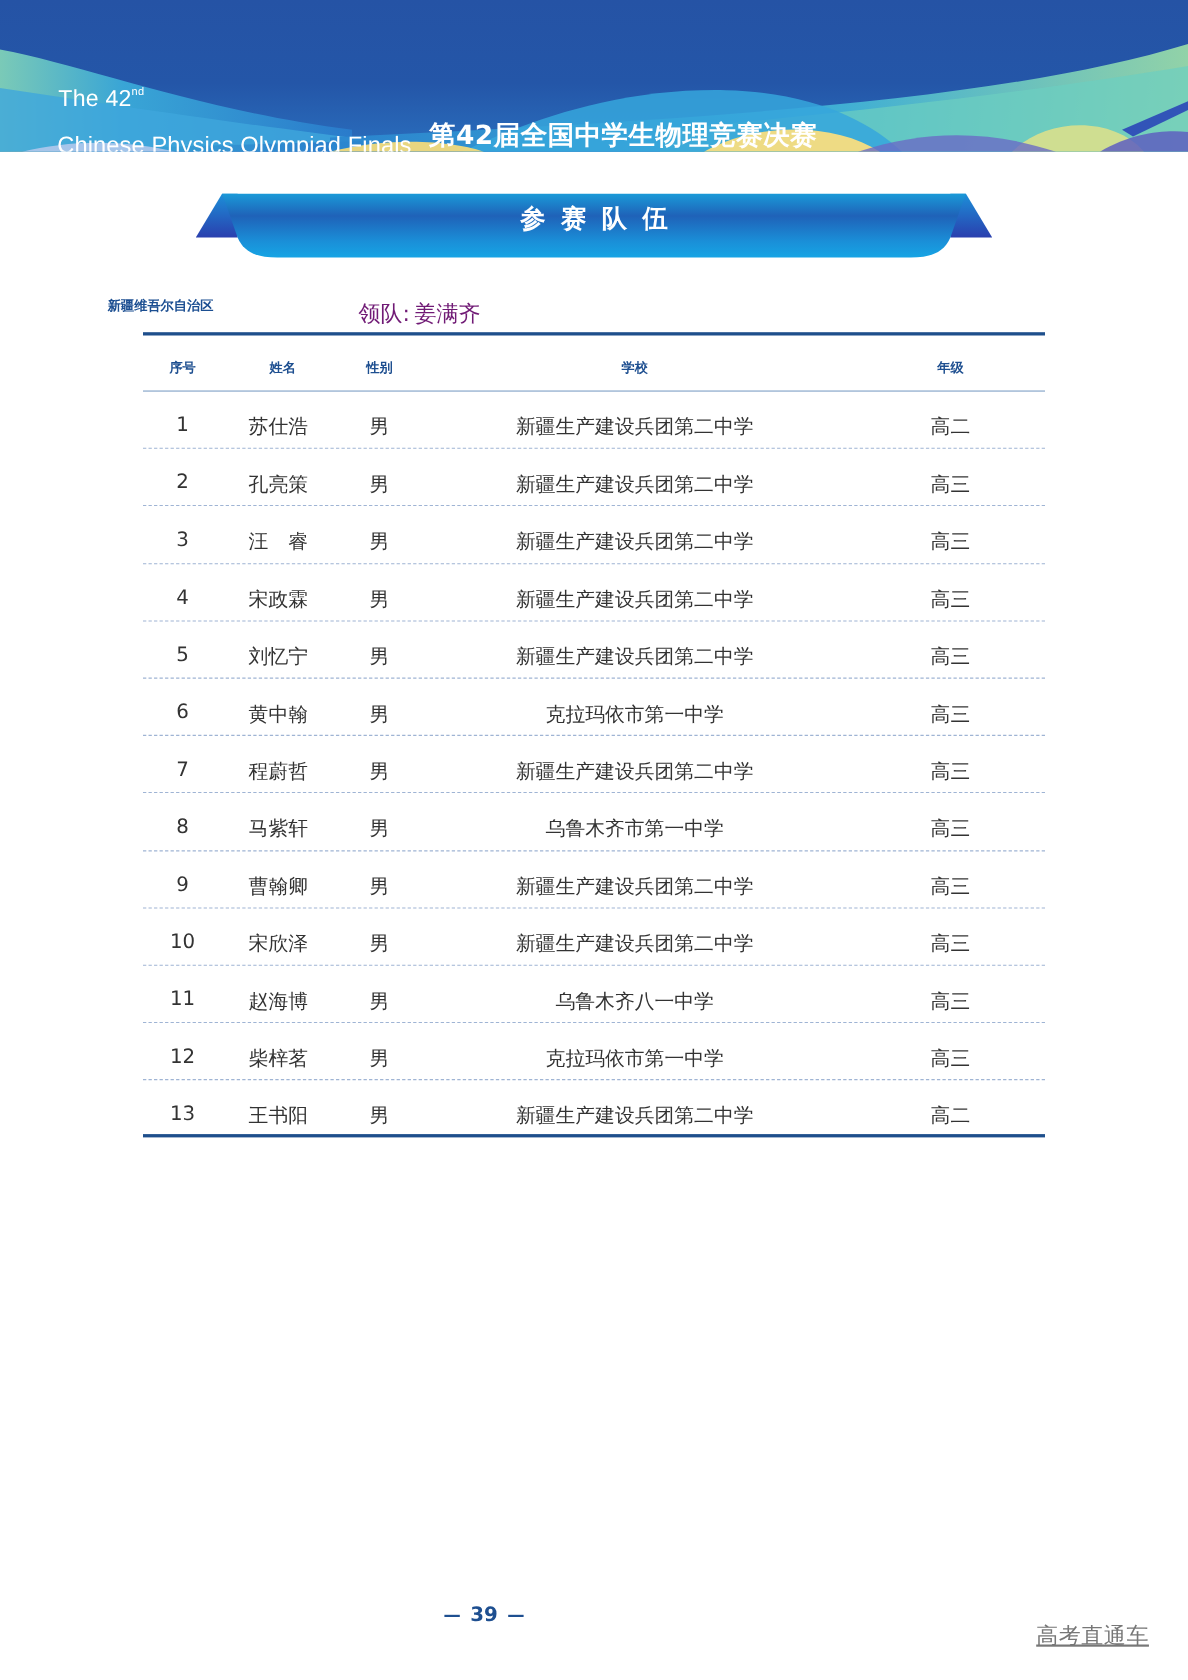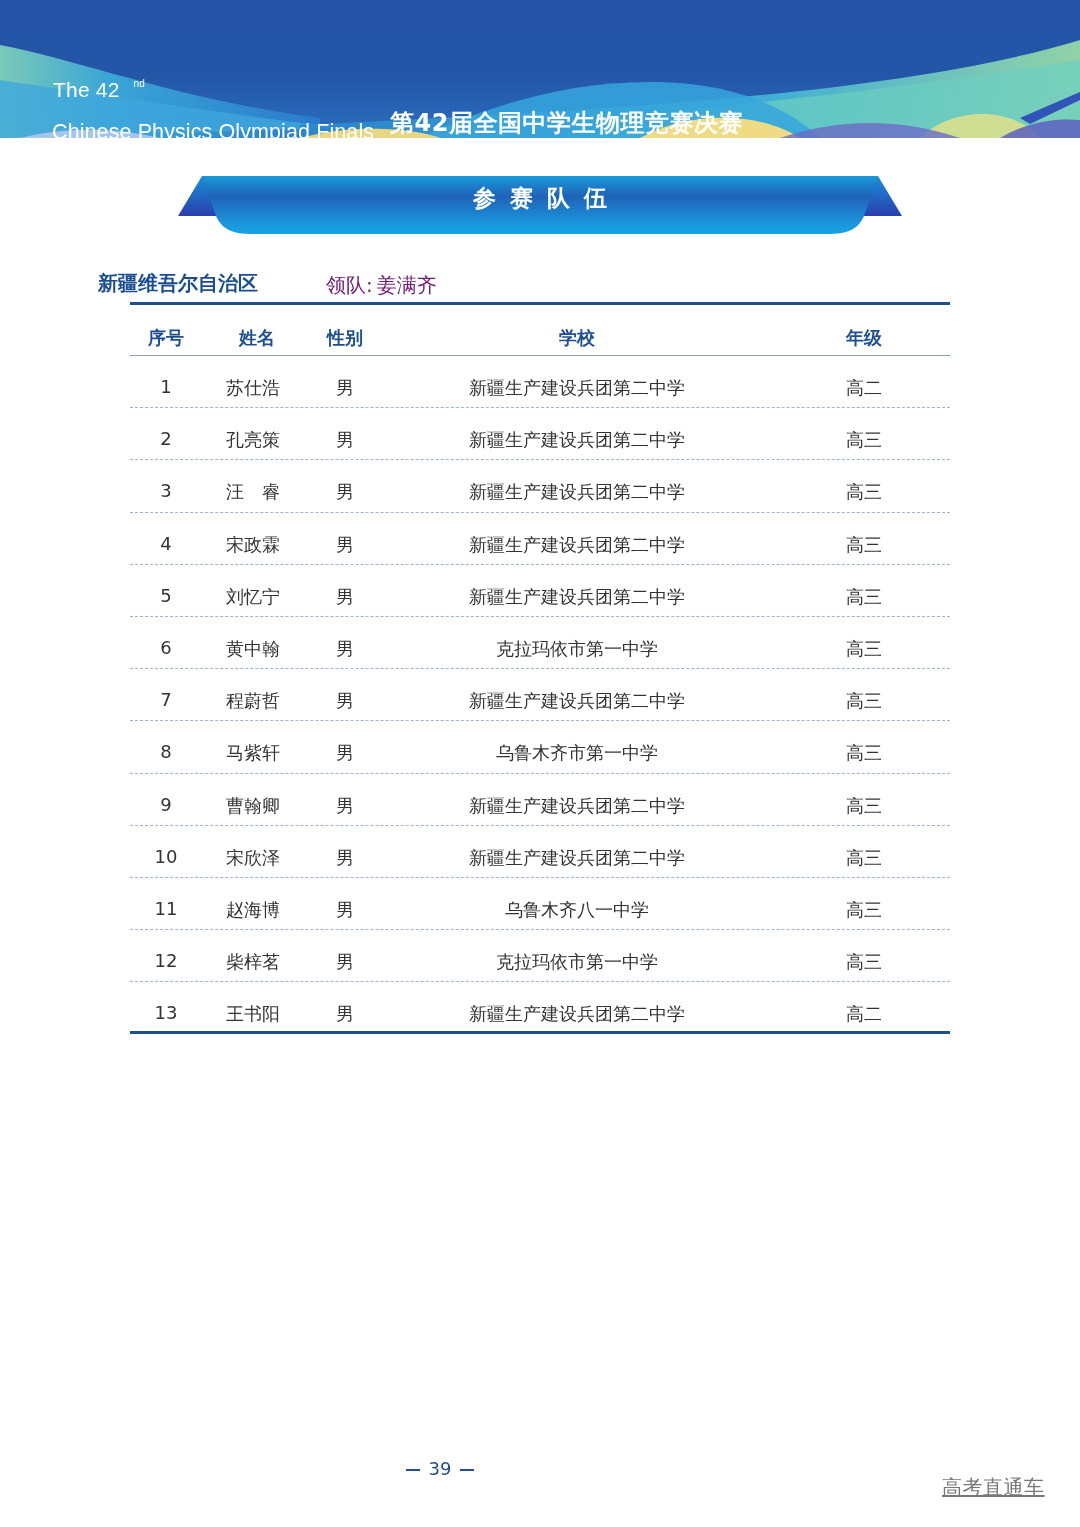--- a/index.html
+++ b/index.html
@@ -11,21 +11,21 @@
       position: absolute; left: 0; top: 0; width: 1080px; height: 138px;
       background: linear-gradient(180deg, #2553a5 0%, #2456a8 55%, #2a6fbe 100%);
       overflow: hidden;
     }
     .banner svg { position: absolute; left: 0; top: 0; }
     .banner-en1 {
       position: absolute; left: 53px; top: 78px;
       color: #ffffff; font-family: "Liberation Sans", sans-serif;
       font-size: 21px; letter-spacing: 0.2px;
     }
-    .banner-en1 sup { font-size: 10px; vertical-align: 10px; margin-left: 14px; }
+    .banner-en1 sup { font-size: 10px; vertical-align: 10px; margin-left: 0; }
     .banner-en2 {
       position: absolute; left: 52px; top: 104px;
       color: #ffffff; font-family: "Liberation Sans", sans-serif;
       font-size: 21.5px; letter-spacing: 0.1px; margin-top: 16px;
     }
     .banner-cn {
       position: absolute; left: 390px; top: 107px;
       color: #ffffff; font-weight: bold; font-size: 24px; letter-spacing: 0.5px;
     }
 
@@ -35,38 +35,38 @@
     .ribbon-title {
       position: absolute; left: 0; top: 0; width: 100%; height: 44px;
       display: flex; align-items: center; justify-content: center;
       color: #ffffff; font-weight: bold; font-size: 23px; letter-spacing: 14px;
       padding-left: 14px;
     }
 
     
     .region {
       position: absolute; left: 98px; top: 270px;
-      font-size: 20px; font-weight: bold; color: #1b4e91;
+      font-size: 12px; font-weight: bold; color: #1b4e91;
     }
     .leader {
       position: absolute; left: 326px; top: 272px;
       font-size: 20px; color: #701a75;
     }
     .leader .sep { margin-right: 4px; }
     .region-rule {
       position: absolute; left: 130px; top: 302px; width: 820px; height: 2.5px;
       background: #1e4f8c;
     }
 
     
     .table { position: absolute; left: 130px; top: 318px; width: 820px; }
     .thead {
       position: relative; height: 38px;
       border-bottom: 1.5px solid #7f9fc6;
-      color: #1e4f90; font-weight: bold; font-size: 18px;
+      color: #1e4f90; font-weight: bold; font-size: 12px;
     }
     .thead span { position: absolute; top: 8px; }
     .tbody { position: relative; }
     .trow {
       position: relative; height: 52.2px;
       border-bottom: 1.5px dashed #9fb4d4;
       font-size: 18px; color: #333333;
     }
     .trow.last { border-bottom: 3px solid #1e4f8c; }
     .trow span { position: absolute; top: 20px; white-space: pre; }
@@ -79,21 +79,21 @@
 
     .thead .c-no { left: 0; width: 72px; text-align: center; }
     .thead .c-name { left: 96px; width: 62px; text-align: center; }
     .thead .c-gender { left: 186px; width: 58px; text-align: center; }
     .thead .c-school { left: 292px; width: 310px; text-align: center; }
     .thead .c-grade { left: 700px; width: 68px; text-align: center; }
 
     
     .page-num {
       position: absolute; left: 0; top: 1458px; width: 880px; text-align: center;
-      color: #1e4f90; font-weight: normal; font-size: 18px;
+      color: #1e4f90; font-weight: bold; font-size: 18px;
     }
     .page-num .dash { display: inline-block; width: 14px; height: 2px; background: #1e4f90; vertical-align: middle; margin: 0 9px; }
     .watermark {
       position: absolute; left: 942px; top: 1474px;
       color: #777777; font-size: 20px; letter-spacing: 0.5px; text-decoration: underline;
     }
   </style>
 </head>
 <body>
 

